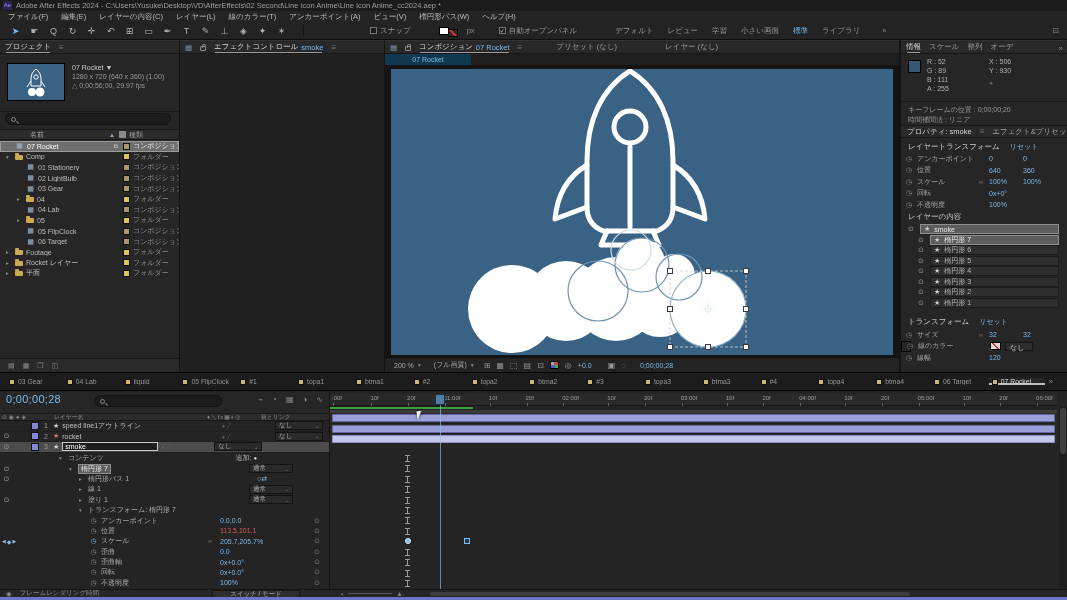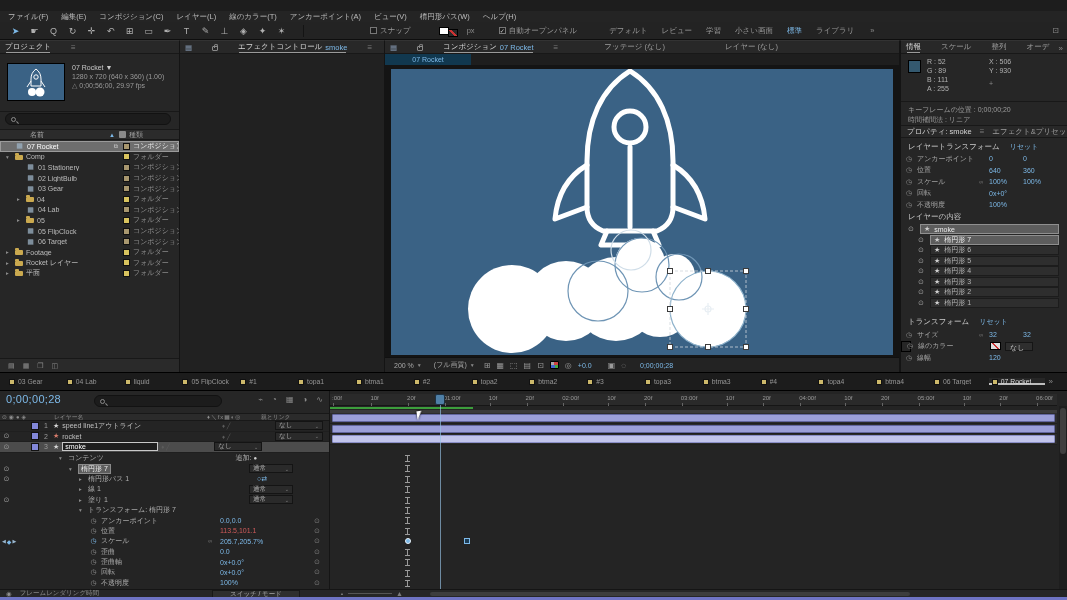--- a/index.html
+++ b/index.html
@@ -21,29 +21,29 @@
 .tool{font-size:9px;color:#b0b0b0;width:11px;text-align:center}
 .tool.active{color:#7db9e8}
 .tb-sep{width:1px;height:12px;background:#141414;margin:0 6px}
 .cb{display:inline-block;width:7px;height:7px;border:1px solid #777;background:#1c1c1c;font-size:6px;line-height:6px;text-align:center;color:#cfcfcf;vertical-align:middle}
 .snapwrap{display:flex;align-items:center;gap:3px;margin-left:60px}
 .swatches{display:flex;align-items:center;gap:3px;margin-left:28px}
 .swatch{width:10px;height:8px;border:1px solid #000;display:inline-block}
 .swatch.fill{background:#fff}
 .swatch.stroke{background:#2a2a2a;position:relative;margin-left:-4px;margin-top:5px}
 .swatch.stroke::after{content:"";position:absolute;inset:0;background:linear-gradient(45deg,transparent 42%,#c33 42%,#c33 58%,transparent 58%)}
-.workspaces{display:flex;align-items:center;gap:12px;margin-left:24px;flex:1}
+.workspaces{display:flex;align-items:center;gap:18px;margin-left:24px;flex:1}
 .ws{color:#9a9a9a;cursor:default}
 .ws.active{color:#7db9e8}
 .ws-overflow{margin-left:4px;color:#8a8a8a}
 .tb-right-icon{margin:0 8px 0 auto;color:#8a8a8a;font-size:8px}
 
 
 .panel{position:absolute;background:#262626;border-right:1px solid #141414;border-top:1px solid #333}
-.phead{height:13px;background:#282828;display:flex;align-items:center;gap:20px;padding:0 5px;font-size:7.5px;color:#9f9f9f;border-bottom:1px solid #181818;white-space:nowrap;overflow:hidden}
+.phead{height:13px;background:#282828;display:flex;align-items:center;gap:8px;padding:0 5px;font-size:7.5px;color:#9f9f9f;border-bottom:1px solid #181818;white-space:nowrap;overflow:hidden}
 .ptab{display:flex;align-items:center;gap:3px}
 .ptab.active{color:#d6d6d6;box-shadow:0 2px 0 -1px #9a9a9a}
 .burger{color:#7c7c7c;font-size:8px}
 .lock-ico{display:inline-block;width:6px;height:5px;border:1px solid #8a8a8a;border-radius:1px;position:relative;margin-top:3px}
 .lock-ico::before{content:"";position:absolute;left:1px;top:-3px;width:2px;height:3px;border:1px solid #8a8a8a;border-bottom:none;border-radius:2px 2px 0 0}
 
 
 #project{left:0;top:40px;width:180px;height:332px}
 .pj-preview{position:relative;height:58px;border-bottom:1px solid #181818}
 .pj-thumb{position:absolute;left:7px;top:9px;width:58px;height:38px;background:#3a6285;border:1px solid #000}
@@ -197,26 +197,30 @@
 .zoomctl{position:absolute;left:340px;top:0;display:flex;align-items:center;gap:4px;color:#7c7c7c}
 .zoomctl .zs{font-size:4px}.zoomctl .zl{font-size:7px}
 .zoomctl .ztrack{width:44px;height:1px;background:#555}
 .bottom-strip{position:absolute;left:0;top:206px;right:0;height:4px;background:#6f74c4}
 </style>
 </head>
 <body>
 
 <div class="app">
 
+  <div class="titlebar">
+    <span class="ae-badge">Ae</span>
+    <span class="ellip">Adobe After Effects 2024 - C:\Users\Yusuke\Desktop\VD\AfterEffects\02 Second\Line Icon Anime\Line Icon Anime_cc2024.aep *</span>
+  </div>
 
   <div class="menubar">
 
   <span class="menu-item">ファイル(F)</span>
       <span class="menu-item">編集(E)</span>
-      <span class="menu-item">コンポジション(C)</span>
+      <span class="menu-item">レイヤーの内容(C)</span>
       <span class="menu-item">レイヤー(L)</span>
       <span class="menu-item">線のカラー(T)</span>
       <span class="menu-item">アンカーポイント(A)</span>
       <span class="menu-item">ビュー(V)</span>
       <span class="menu-item">楕円形パス(W)</span>
       <span class="menu-item">ヘルプ(H)</span>
     </div>
 
   <div class="toolbar">
     <div class="tools">
@@ -442,21 +446,21 @@
 
   <div id="comp" class="panel">
     <div class="phead">
       <span style="color:#7d8fa5">▦</span>
       <span class="lock-ico"></span>
       <span class="ptab active">
         <span>コンポジション</span>
         <span class="blue">07 Rocket</span>
       </span>
       <span class="burger">≡</span>
-      <span style="margin-left:26px">フッテージ (なし)</span>
+      <span style="margin-left:26px">プリセット (なし)</span>
       <span style="margin-left:40px">レイヤー (なし)</span>
     </div>
     <div class="comp-subtab">07 Rocket</div>
     <div class="viewer">
       <div class="comp-rect">
         <svg width="503" height="287" viewBox="0 0 503 287">
 
           <g stroke="#fff" stroke-width="5" fill="none" stroke-linecap="round" stroke-linejoin="round">
             <path d="M239,2 C210,20 196,52 196,92 L196,138 C196,150 202,158 212,162 L266,162 C276,158 282,150 282,138 L282,92 C282,52 268,20 239,2 Z"></path>
             <circle cx="239" cy="58" r="16"></circle>

